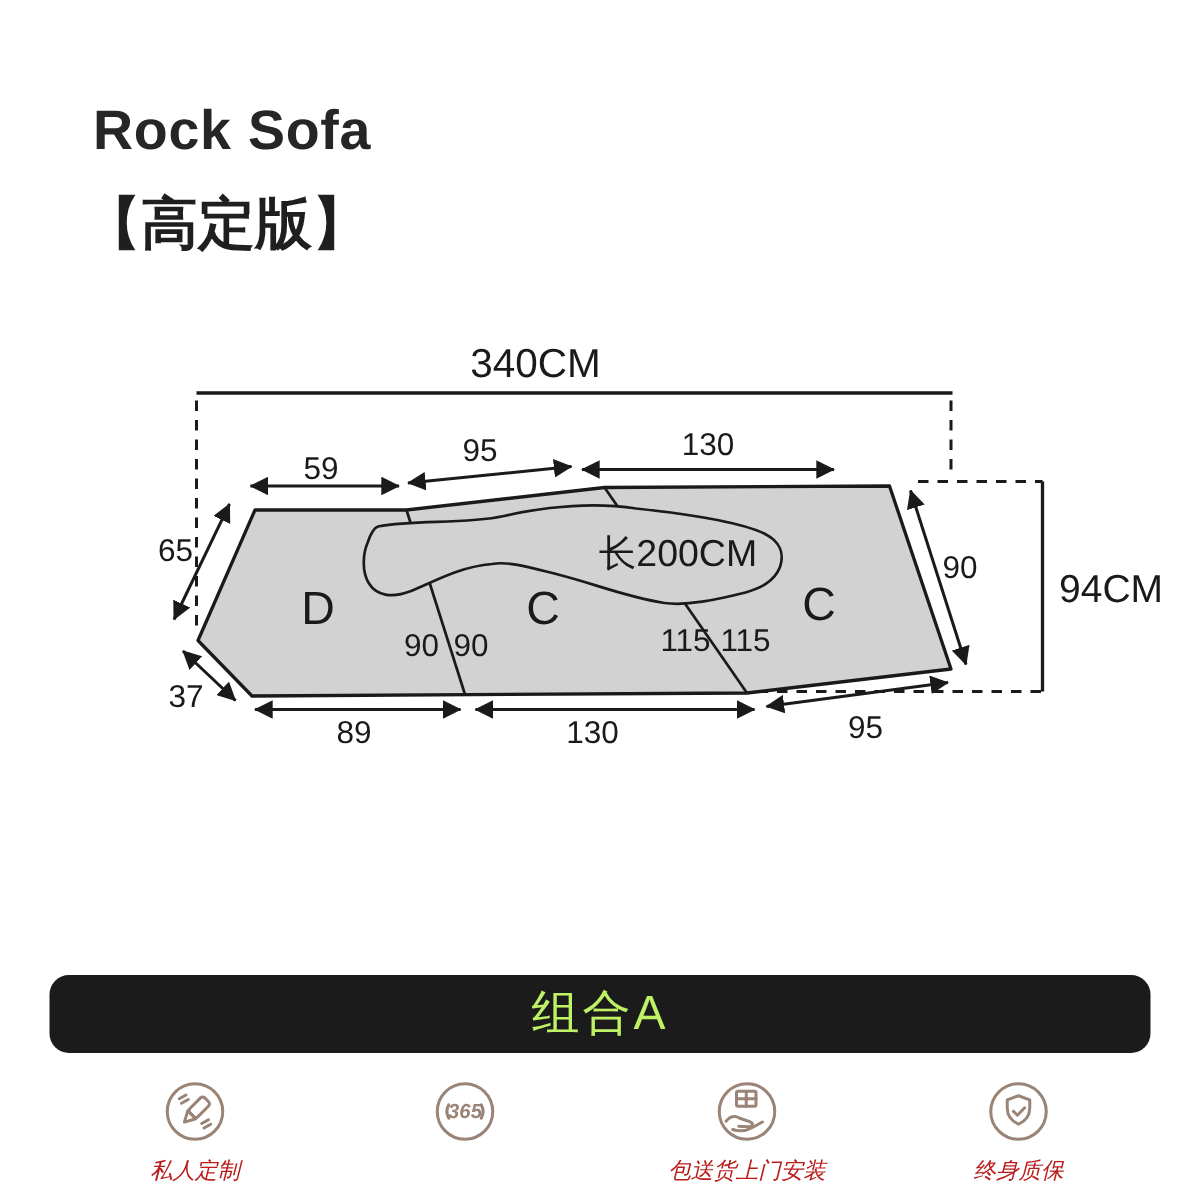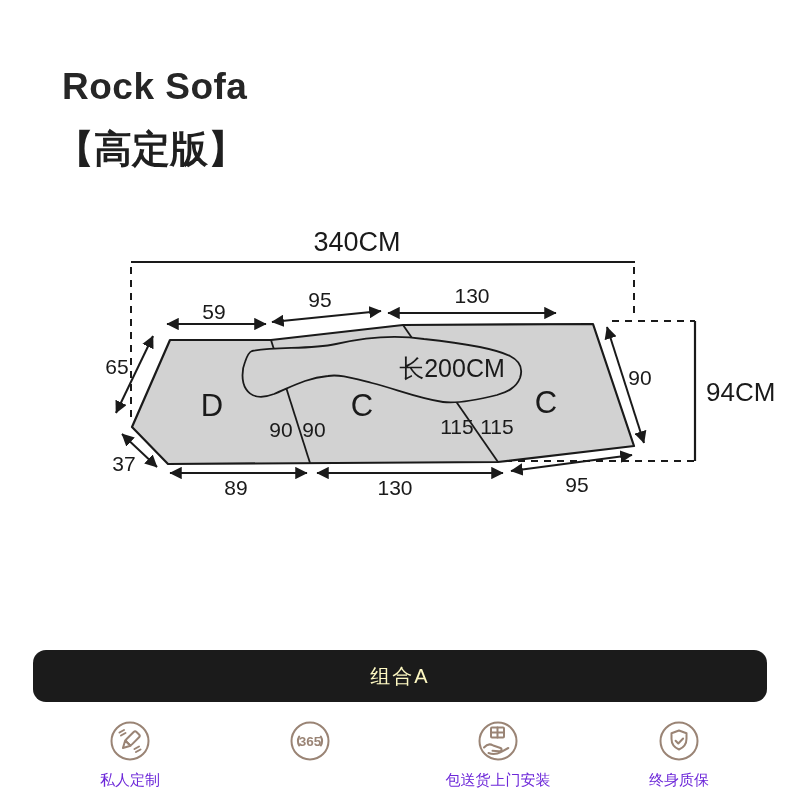--- a/index.html
+++ b/index.html
@@ -16,23 +16,23 @@
   .dim{stroke:#1a1a1a;stroke-width:2;fill:none;}
   .sofa{fill:#d2d2d2;stroke:#1a1a1a;stroke-width:2.2;stroke-linejoin:round;}
   .blob{fill:#d2d2d2;stroke:#1a1a1a;stroke-width:1.8;}
   text{fill:#1a1a1a;}
   .num{font-size:21px;text-anchor:middle;}
   .big{font-size:27px;text-anchor:middle;}
   .sec{font-size:31px;font-weight:500;text-anchor:middle;}
   .len{font-size:25px;text-anchor:middle;}
 
   .banner{position:absolute;left:33px;top:650px;width:734px;height:52px;background:#1b1b1b;border-radius:13px;display:flex;align-items:center;justify-content:center;}
-  .banner span{color:#fef9c3;font-size:20px;letter-spacing:2px;}
+  .banner span{color:#bef264;font-size:32px;letter-spacing:2px;}
 
-  .footer-item{position:absolute;top:718px;width:180px;text-align:center;color:#6d28d9;}
+  .footer-item{position:absolute;top:718px;width:180px;text-align:center;color:#b91c1c;font-style:italic;}
   .footer-item .ic{display:block;margin:0 auto;}
   .footer-item .lbl{display:block;margin-top:7px;font-size:15px;}
   .fi{stroke:#9a8475;stroke-width:2;fill:none;stroke-linecap:round;stroke-linejoin:round;}
   .fi-t{fill:#9a8475;font-weight:bold;font-size:13.5px;text-anchor:middle;}
 </style>
 </head>
 <body>
 
 <div class="page">
 

